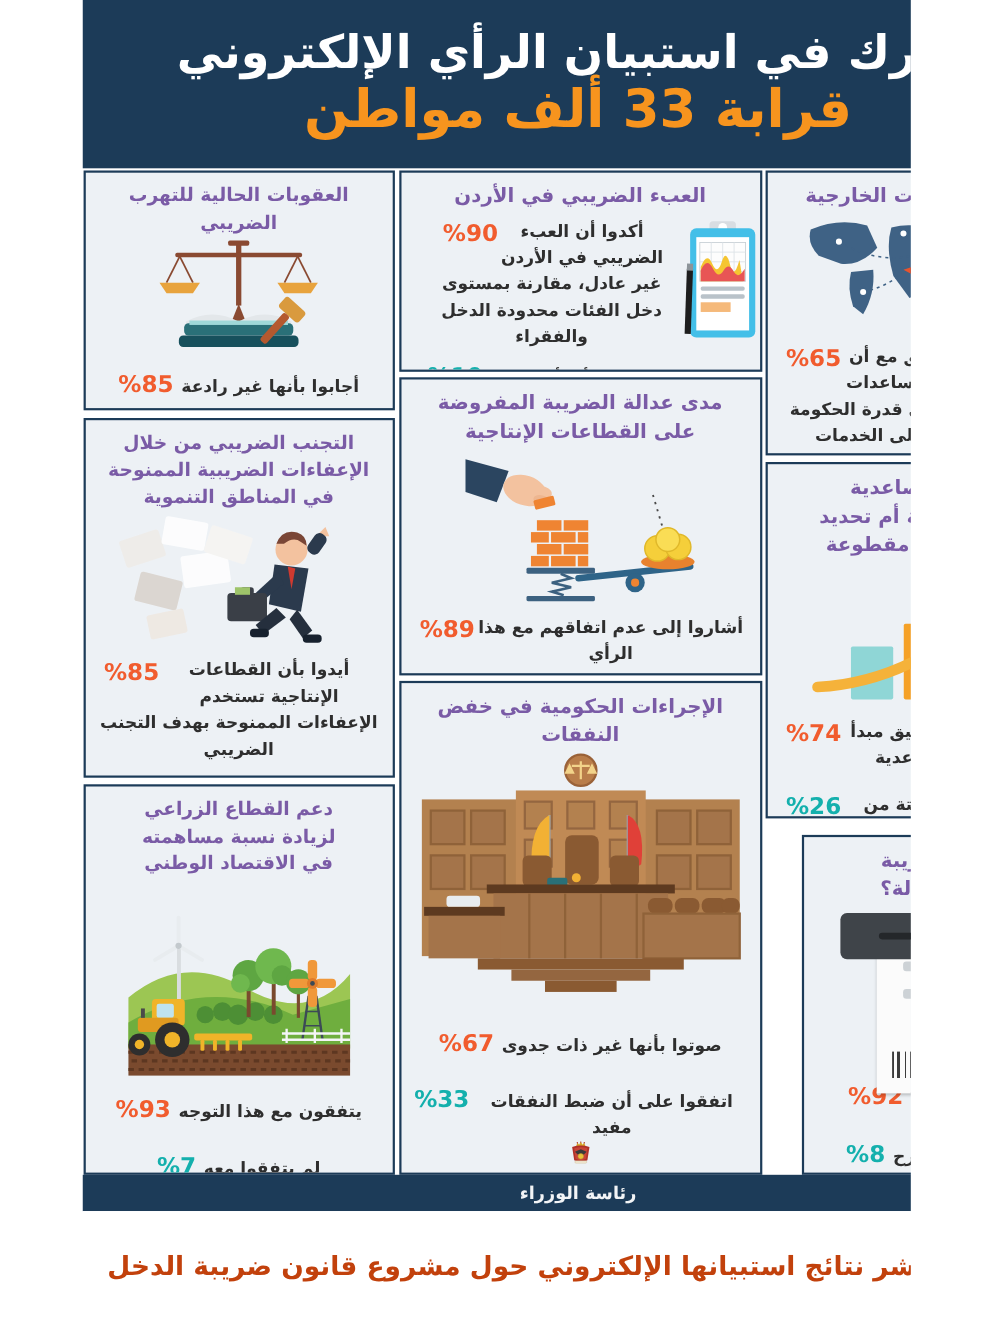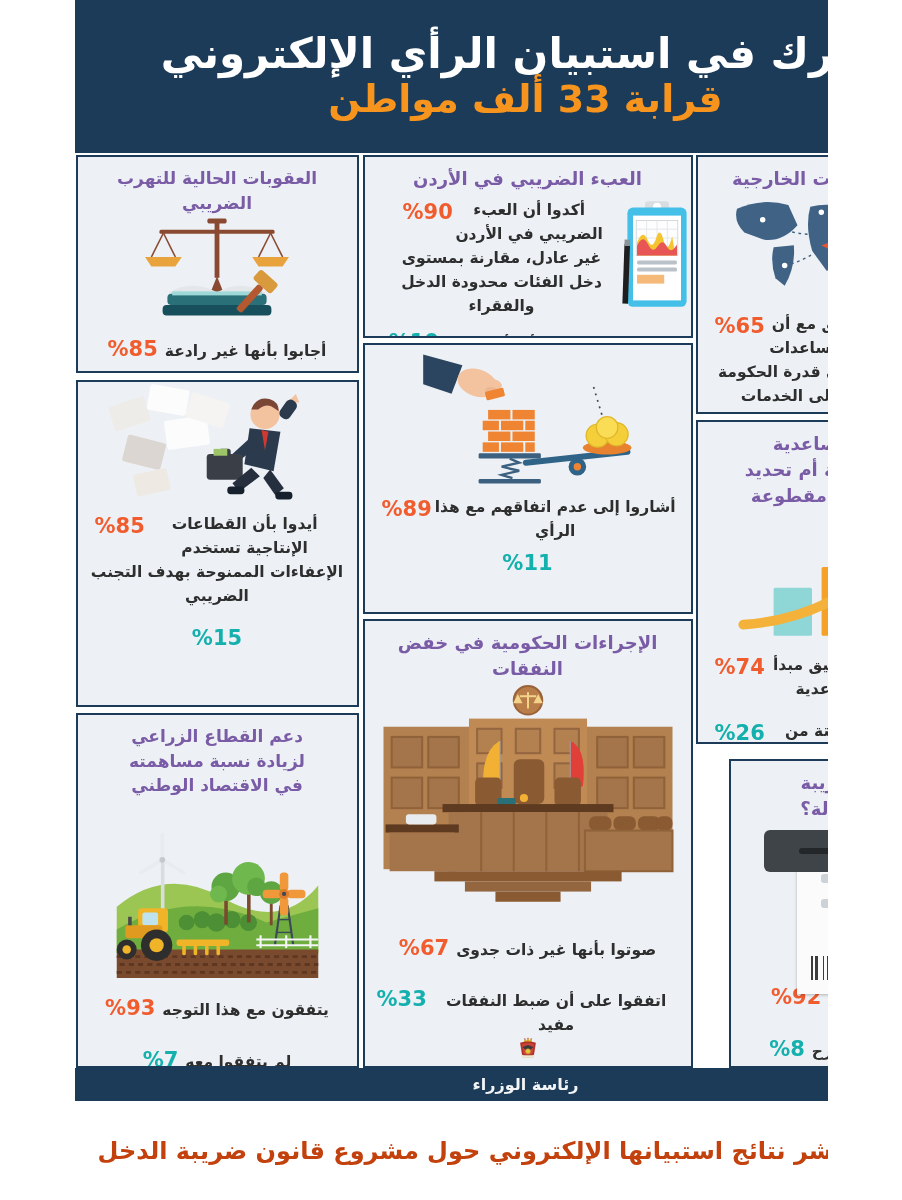--- a/index.html
+++ b/index.html
@@ -3,21 +3,21 @@
 <meta charset="utf-8">
 <style>
   html,body{margin:0;padding:0;background:#ffffff;}
   body{font-family:"DejaVu Sans", sans-serif;}
   #canvas{position:relative;width:753px;height:1200px;background:#ffffff;overflow:hidden;margin:0 auto;}
 
   
   .header{position:absolute;left:0;top:0;width:902px;height:153px;background:#1c3b58;
           display:flex;flex-direction:column;align-items:center;justify-content:center;direction:rtl;}
   .header .h-line1{color:#ffffff;font-size:42px;font-weight:bold;line-height:1.1;}
-  .header .h-line2{color:#f7941e;font-size:38px;font-weight:bold;line-height:1.2;}
+  .header .h-line2{color:#f7941e;font-size:48px;font-weight:bold;line-height:1.2;}
 
   .navy-strip{position:absolute;left:0;top:1068px;width:902px;height:33px;background:#1c3b58;
               display:flex;align-items:center;justify-content:center;}
   .navy-strip .ministry{color:#f2f4f6;font-size:16px;font-weight:bold;letter-spacing:1px;direction:rtl;}
 
   .footer-area{position:absolute;left:0;top:1101px;width:902px;height:99px;background:#ffffff;
                display:flex;align-items:center;justify-content:center;}
   .footer-area .headline{color:#c2410c;font-size:24px;font-weight:bold;direction:rtl;text-align:center;}
 
   
@@ -90,20 +90,23 @@
       </g>
     </svg>
     <div class="stat inline" style="margin-top:12px;">
       <span class="pct orange">%85</span>
       <span class="txt" dir="rtl">أجابوا بأنها غير رادعة</span>
     </div>
 
   </div>
 
   <div class="panel" style="left:1px;top:380px;width:283px;height:327px;">
+    <div class="panel-title">التجنب الضريبي من خلال
+الإعفاءات الضريبية الممنوحة
+في المناطق التنموية</div>
     <svg class="ill" width="250" height="120" viewBox="0 0 260 140">
       <g opacity="0.85">
         <rect x="6" y="22" width="44" height="30" rx="3" fill="#efece8" transform="rotate(-18 28 37)"></rect>
         <rect x="50" y="6" width="46" height="30" rx="3" fill="#ffffff" transform="rotate(10 73 21)"></rect>
         <rect x="22" y="66" width="46" height="32" rx="3" fill="#d9d2cb" transform="rotate(14 45 82)"></rect>
         <rect x="70" y="42" width="50" height="34" rx="3" fill="#ffffff" transform="rotate(-8 95 59)"></rect>
         <rect x="34" y="104" width="40" height="26" rx="3" fill="#efe8e1" transform="rotate(-12 54 117)"></rect>
         <rect x="96" y="18" width="46" height="30" rx="3" fill="#f7f5f2" transform="rotate(18 119 33)"></rect>
       </g>
       <circle cx="186" cy="38" r="17" fill="#f3c29f"></circle>
@@ -249,20 +252,22 @@
         </g>
       </svg>
     </div>
     <div class="stat inline" style="margin-top:8px;">
       <span class="pct teal">%10</span>
       <span class="txt" dir="rtl">من المستجيبين رأوا أنه عادل</span>
     </div>
   </div>
 
   <div class="panel mid" style="left:288px;top:343px;width:330px;height:271px;">
+    <div class="panel-title">مدى عدالة الضريبة المفروضة
+على القطاعات الإنتاجية</div>
     <svg class="ill" width="310" height="142" viewBox="0 0 310 210">
       <path d="M0,14 L58,30 L42,72 L0,58 Z" fill="#2b4560"></path>
       <g transform="rotate(18 80 56)">
         <ellipse cx="80" cy="56" rx="30" ry="20" fill="#f3c29f"></ellipse>
         <ellipse cx="104" cy="50" rx="12" ry="7" fill="#f3c29f"></ellipse>
         <ellipse cx="106" cy="62" rx="12" ry="7" fill="#edb690"></ellipse>
       </g>
       <rect x="92" y="66" width="28" height="13" rx="2" fill="#ef8432" transform="rotate(-14 106 72)"></rect>
       <g fill="#ef8432">
         <rect x="96" y="96" width="33" height="14"></rect>

